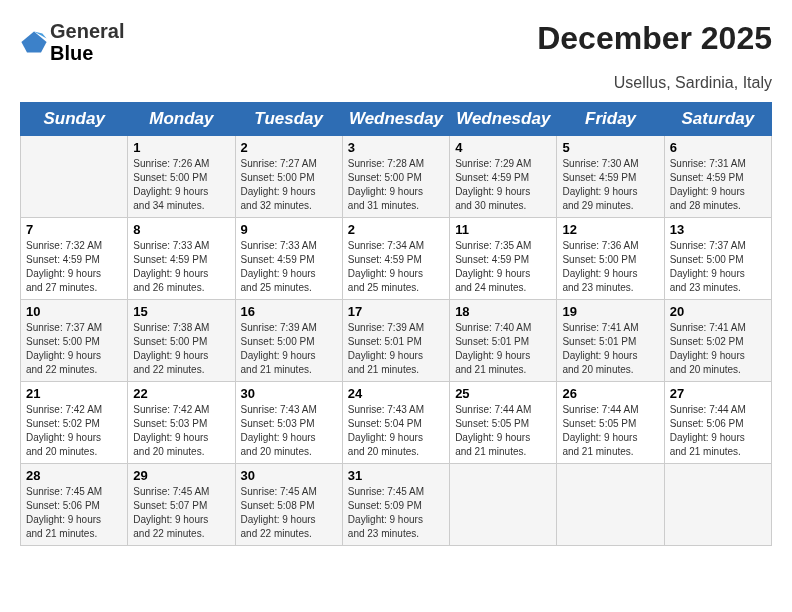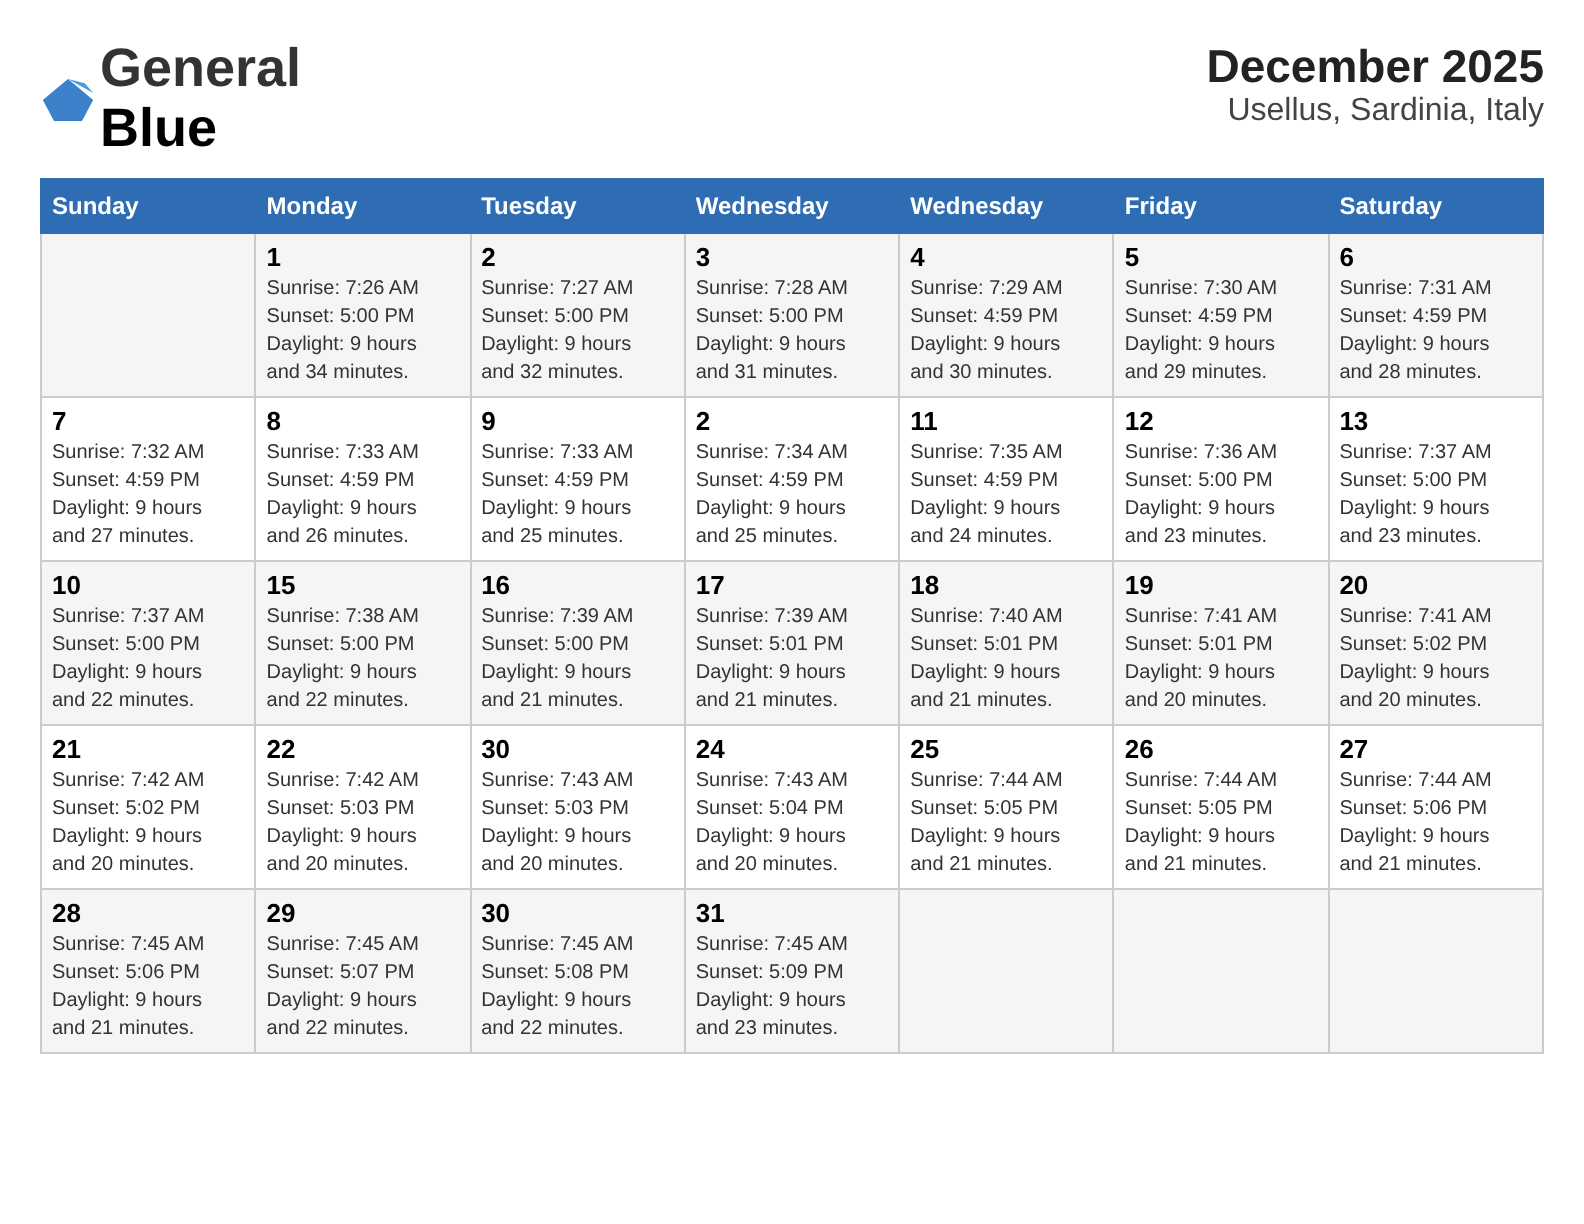--- a/index.html
+++ b/index.html
@@ -14,56 +14,58 @@
       display: flex;
       justify-content: space-between;
       align-items: flex-start;
       margin-bottom: 10px;
     }
     .logo {
       display: flex;
       align-items: center;
     }
     .logo-text {
-      font-size: 27px;
+      font-size: 20px;
       font-weight: bold;
       line-height: 1.1;
     }
     .logo-general { color: #333; }
     .logo-blue { color: #000000; }
     .logo-icon {
       width: 28px;
       height: 28px;
       margin-right: 2px;
     }
     .title-block {
       text-align: right;
     }
     .month-title {
-      font-size: 23px;
+      font-size: 32px;
       font-weight: bold;
       color: #222;
     }
     .location-title {
       font-size: 16px;
       color: #444;
+      margin-top: 17px;
     }
     table {
       width: 100%;
       border-collapse: collapse;
       font-size: 11px;
     }
     thead tr th {
       background-color: #2e6db4;
       color: #fff;
-      text-align: left;
+      text-align: center;
       padding: 6px 5px;
-      font-size: 12px;
+      font-size: 17px;
       font-weight: bold;
       border: 1px solid #2e6db4;
+      font-style: italic;
     }
     tbody tr td {
       border: 1px solid #ccc;
       vertical-align: top;
       padding: 4px 5px;
       width: 14.28%;
       height: 80px;
     }
     tbody tr:nth-child(odd) td {
       background-color: #f5f5f5;

